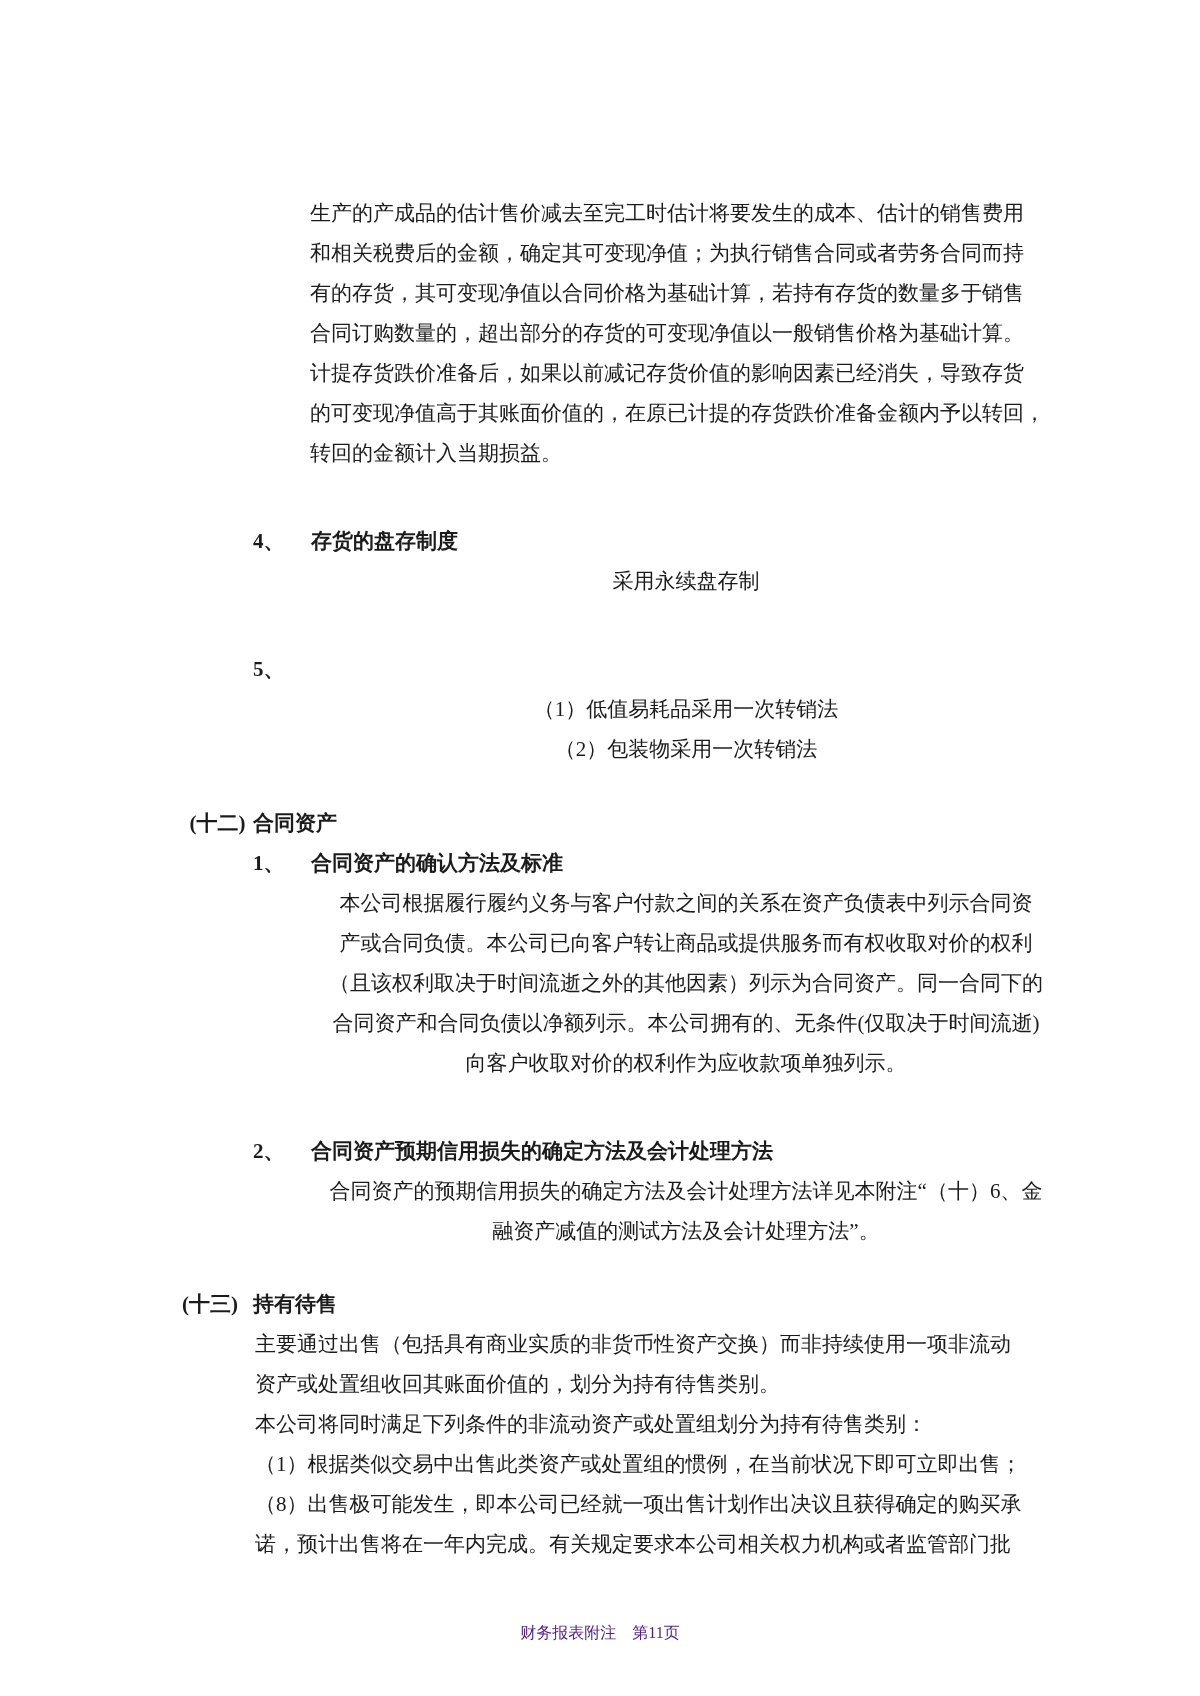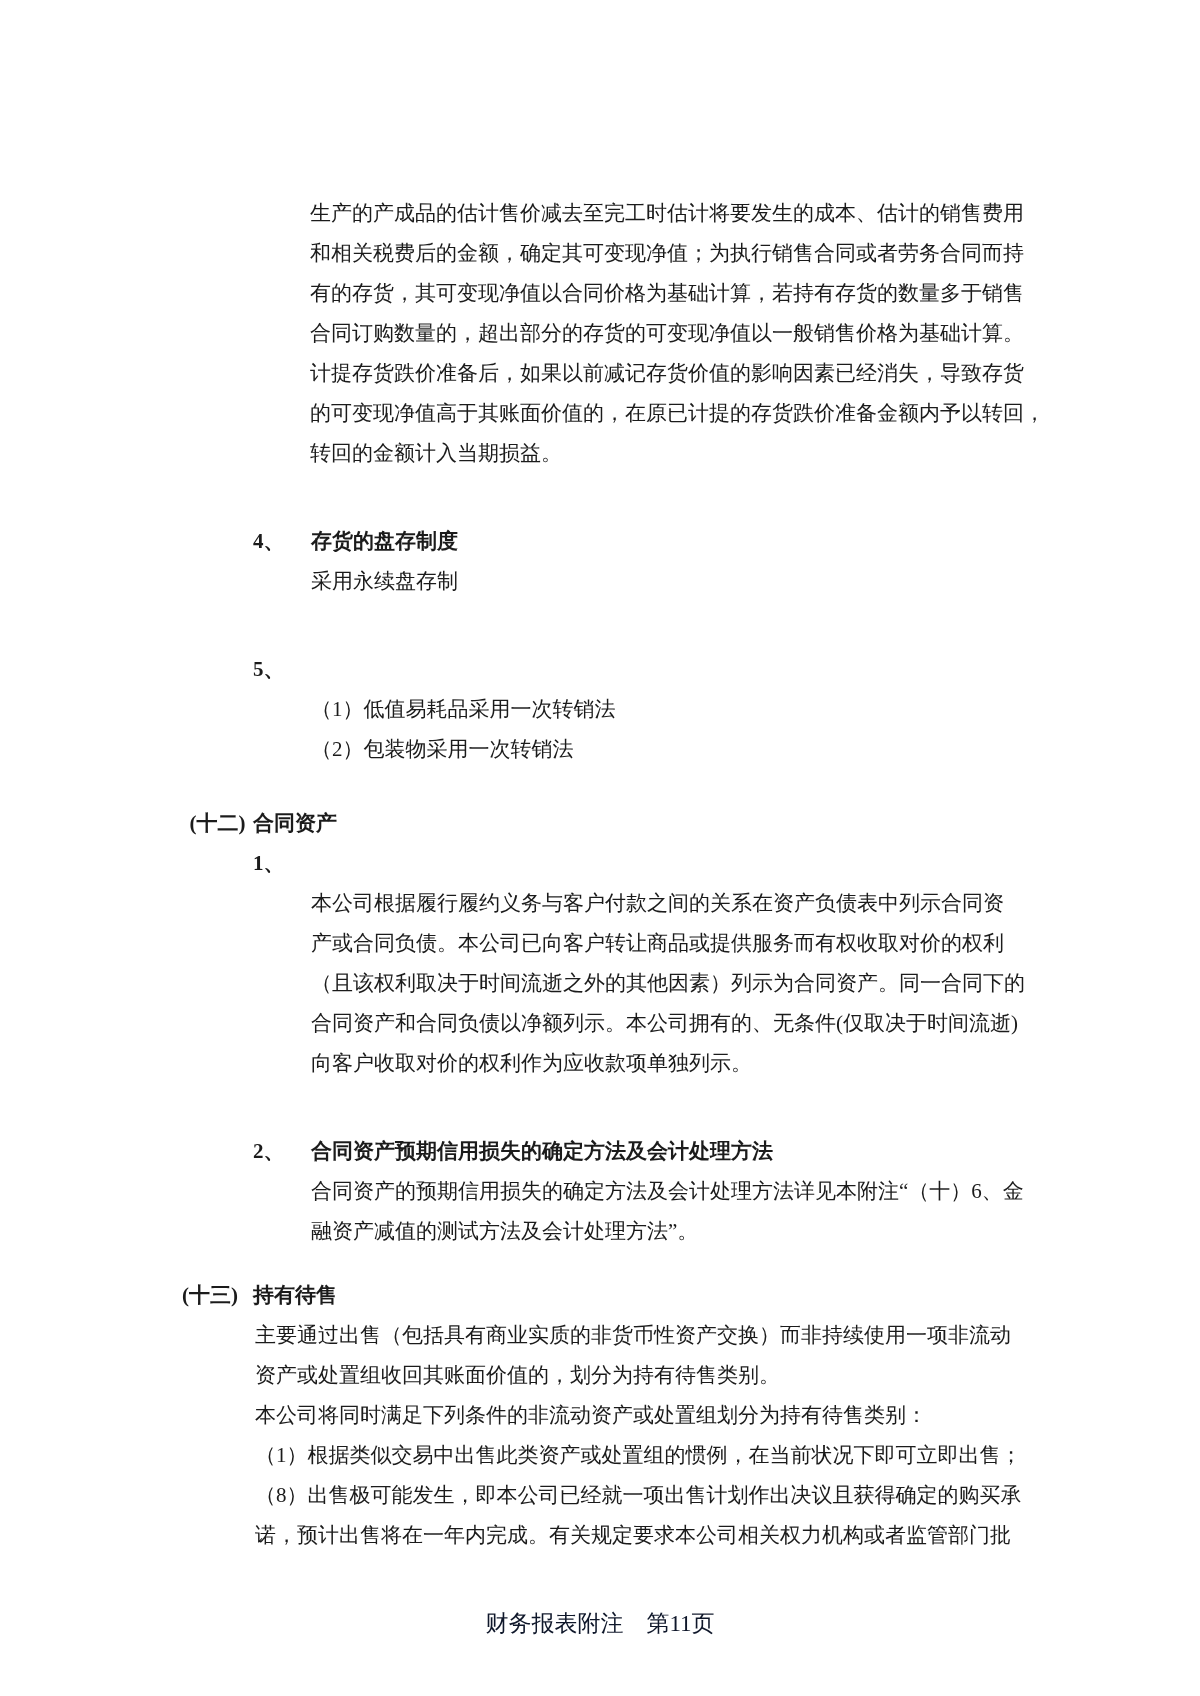--- a/index.html
+++ b/index.html
@@ -15,39 +15,39 @@
     font-family:"Liberation Serif","DejaVu Serif",serif;
     color:#1b1b1b;
     font-size:21px;
     line-height:40px;
   }
   .body-text{
     white-space:pre-line;
     margin:0;
   }
   .p-main{margin-left:310px;width:750px;margin-top:48px;}
-  .p-sub{margin-left:311px;width:750px;}
+  .p-sub{margin-left:311px;width:750px;text-align:center;}
   .p-sec13{margin-left:255px;width:800px;}
   .row{display:flex;align-items:baseline;}
   .row .num{flex:0 0 auto;font-weight:bold;}
   .row .ttl{font-weight:bold;}
   .lvl2{margin-left:253px;}
   .lvl2 .num{width:58px;}
   .lvl1{margin-left:182px;}
   .lvl1 .num{width:71px;}
   .mt-section{margin-top:48px;}
   .mt-34{margin-top:34px;text-align:center;}
-  .mt-33{margin-top:24px;align-items:flex-end;}
+  .mt-33{margin-top:33px;align-items:flex-end;}
   .footer{
     margin-top:49px;
     width:1200px;
     text-align:center;
-    font-size:23px;
+    font-size:16px;
     line-height:40px;
-    color:#0f172a;
+    color:#4c1d95;
   }
 </style>
 </head>
 <body>
 
 <div class="page">
 
   <p class="body-text p-main">生产的产成品的估计售价减去至完工时估计将要发生的成本、估计的销售费用
 和相关税费后的金额，确定其可变现净值；为执行销售合同或者劳务合同而持
 有的存货，其可变现净值以合同价格为基础计算，若持有存货的数量多于销售
@@ -68,20 +68,21 @@
   <p class="body-text p-sub">（1）低值易耗品采用一次转销法</p>
   <p class="body-text p-sub">（2）包装物采用一次转销法</p>
 
   <div class="row lvl1 mt-34">
     <span class="num">(十二)</span>
     <span class="ttl">合同资产</span>
   </div>
 
   <div class="row lvl2">
     <span class="num">1、</span>
+    <span class="ttl">合同资产的确认方法及标准</span>
   </div>
   <p class="body-text p-sub">本公司根据履行履约义务与客户付款之间的关系在资产负债表中列示合同资
 产或合同负债。本公司已向客户转让商品或提供服务而有权收取对价的权利
 （且该权利取决于时间流逝之外的其他因素）列示为合同资产。同一合同下的
 合同资产和合同负债以净额列示。本公司拥有的、无条件(仅取决于时间流逝)
 向客户收取对价的权利作为应收款项单独列示。</p>
 
   <div class="row lvl2 mt-section">
     <span class="num">2、</span>
     <span class="ttl">合同资产预期信用损失的确定方法及会计处理方法</span>

